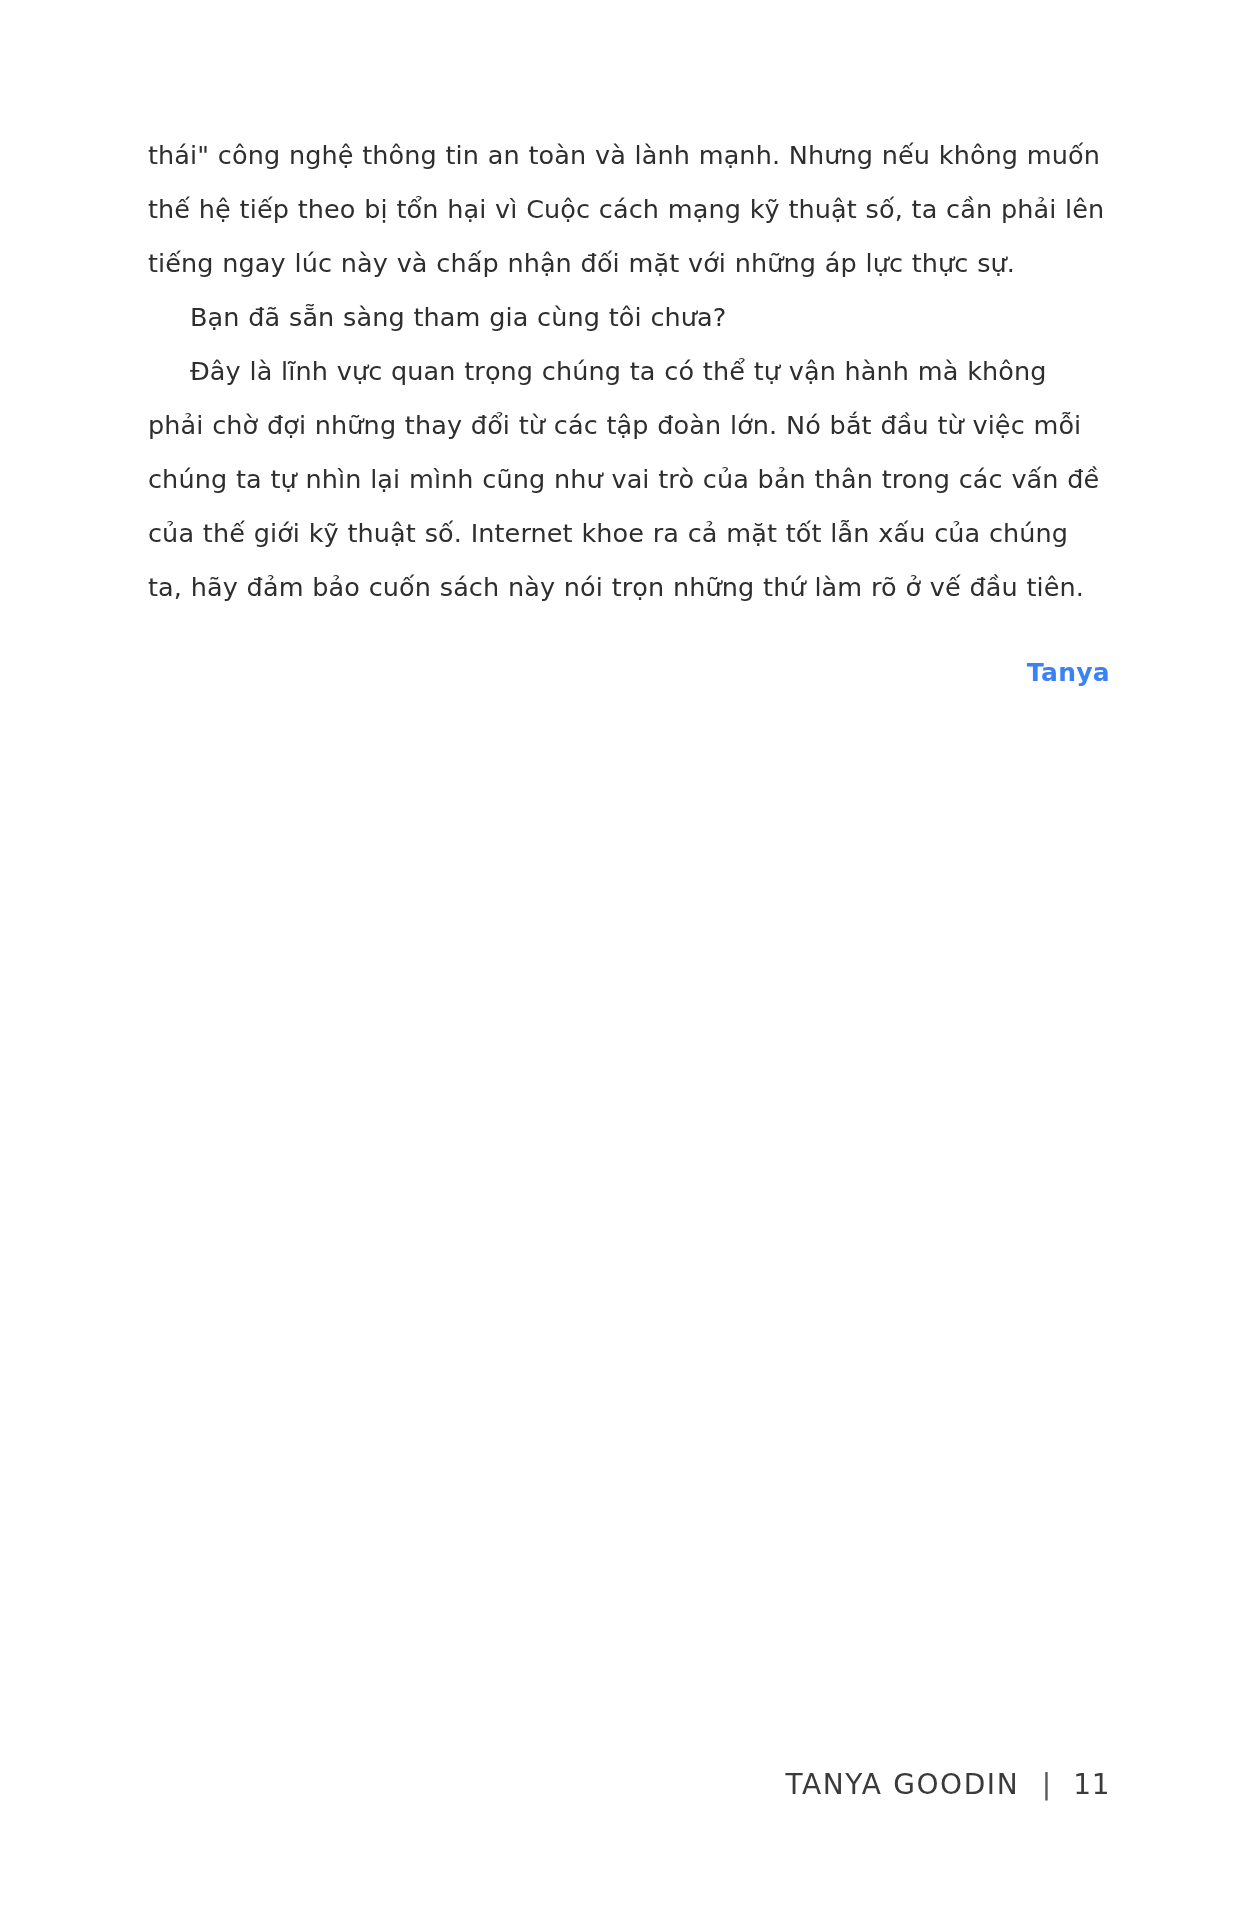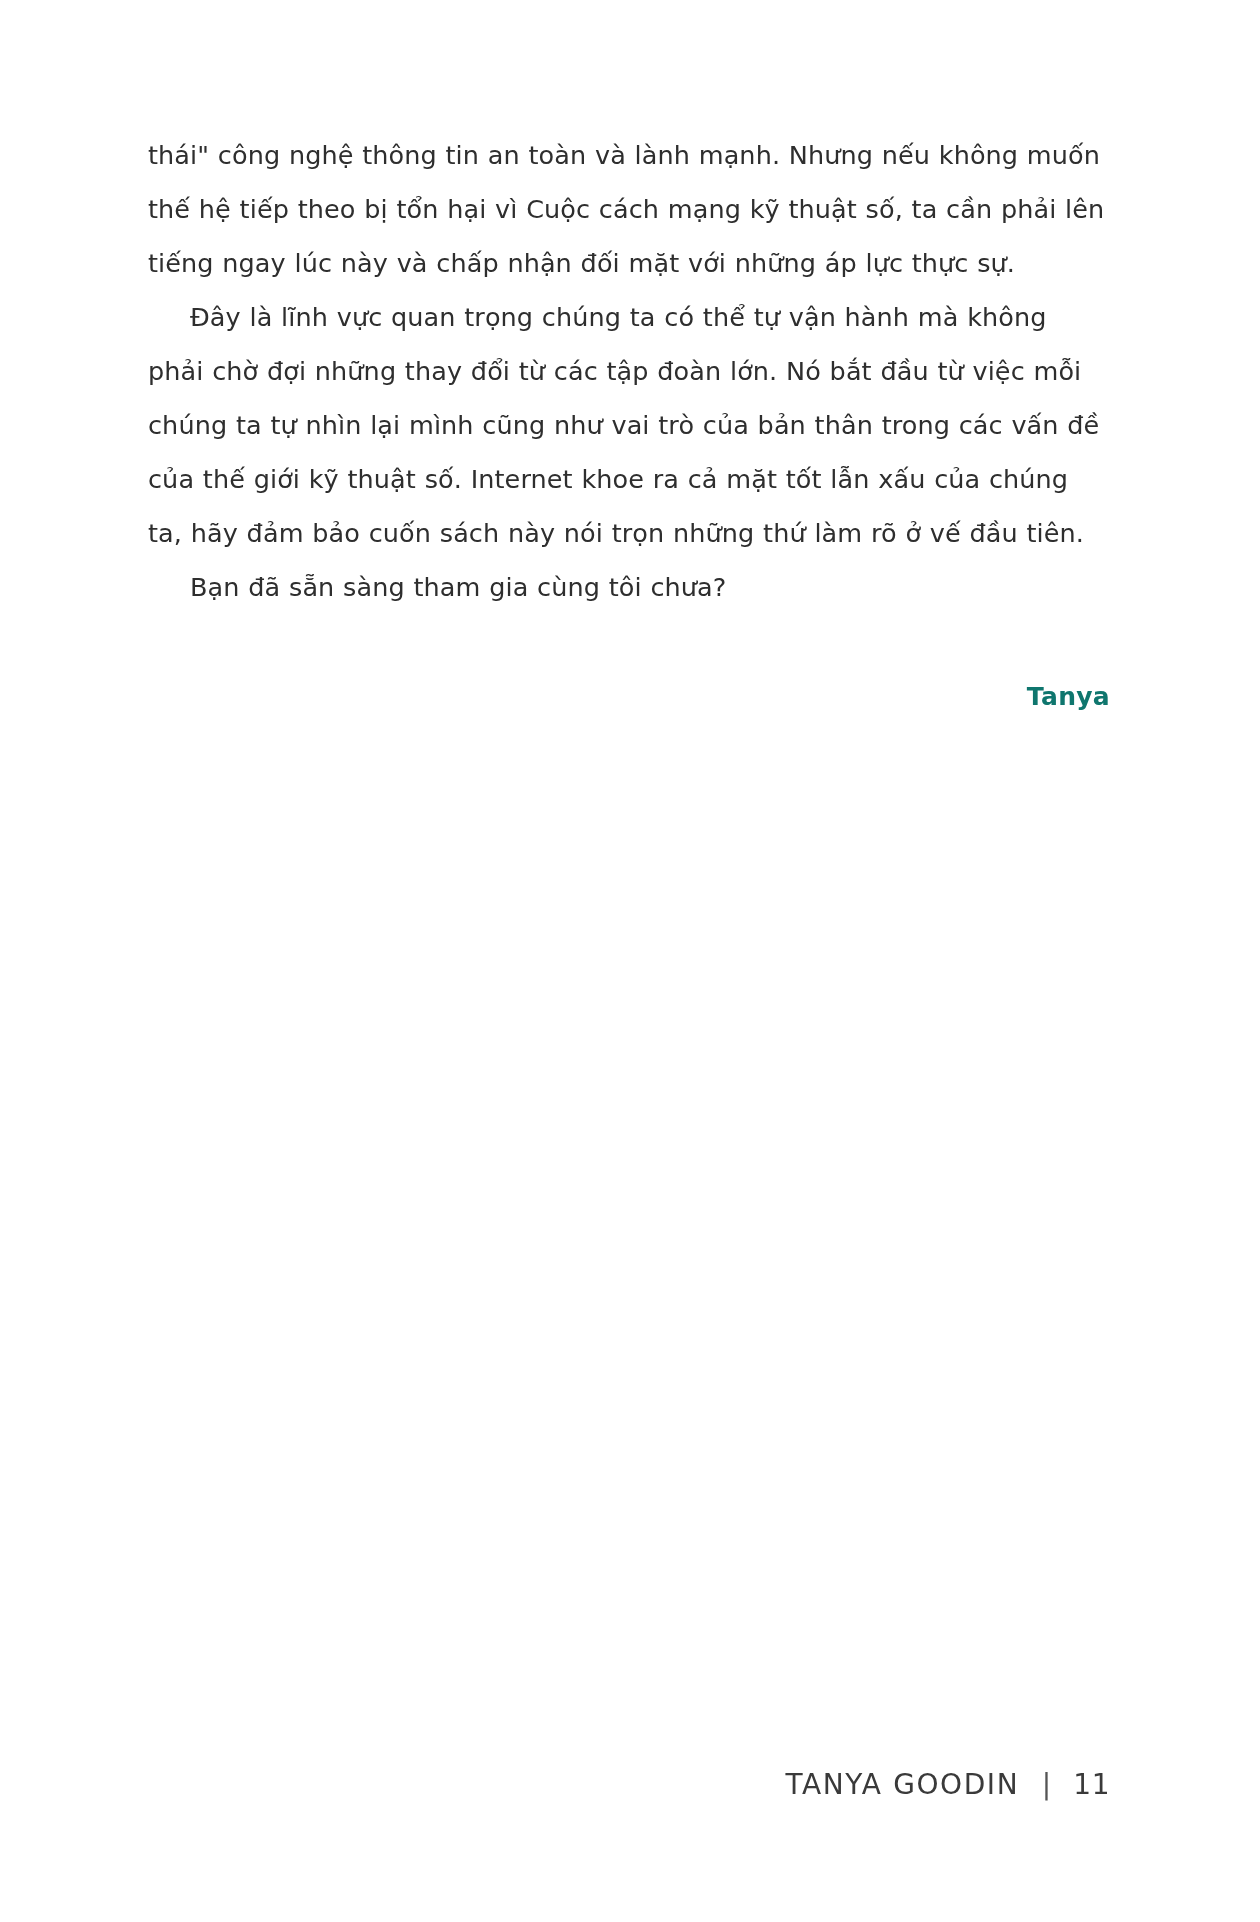--- a/index.html
+++ b/index.html
@@ -39,24 +39,24 @@
     letter-spacing: 0.1px;
     word-spacing: 0.5px;
   }
   p.indent {
     text-indent: 42px;
   }
   p.gap {
     margin-top: 0px;
   }
   .signature {
-    margin-top: 68px;
+    margin-top: 44px;
     font-size: 25px;
     font-weight: 700;
-    color: #0f766e;
+    color: #3b82f6;
     text-align: right;
     letter-spacing: 0.3px;
   }
   .footer {
     position: absolute;
     left: 148px;
     top: 1768px;
     width: 962px;
     text-align: right;
     font-size: 28px;
@@ -71,22 +71,22 @@
   .footer .pageno {
     letter-spacing: 0.5px;
   }
 </style>
 </head>
 <body>
 
 <div class="page">
   <div class="content">
     <p class="body-text">thái" công nghệ thông tin an toàn và lành mạnh. Nhưng nếu không muốn thế hệ tiếp theo bị tổn hại vì Cuộc cách mạng kỹ thuật số, ta cần phải lên tiếng ngay lúc này và chấp nhận đối mặt với những áp lực thực sự.</p>
+    <p class="body-text indent gap">Bạn đã sẵn sàng tham gia cùng tôi chưa?</p>
     <p class="body-text indent gap">Đây là lĩnh vực quan trọng chúng ta có thể tự vận hành mà không phải chờ đợi những thay đổi từ các tập đoàn lớn. Nó bắt đầu từ việc mỗi chúng ta tự nhìn lại mình cũng như vai trò của bản thân trong các vấn đề của thế giới kỹ thuật số. Internet khoe ra cả mặt tốt lẫn xấu của chúng ta, hãy đảm bảo cuốn sách này nói trọn những thứ làm rõ ở vế đầu tiên.</p>
-    <p class="body-text indent gap">Bạn đã sẵn sàng tham gia cùng tôi chưa?</p>
     <div class="signature">Tanya</div>
   </div>
 
   <div class="footer">
     <span>TANYA GOODIN</span>
     <span class="sep">|</span>
     <span class="pageno">11</span>
   </div>
 </div>
 

